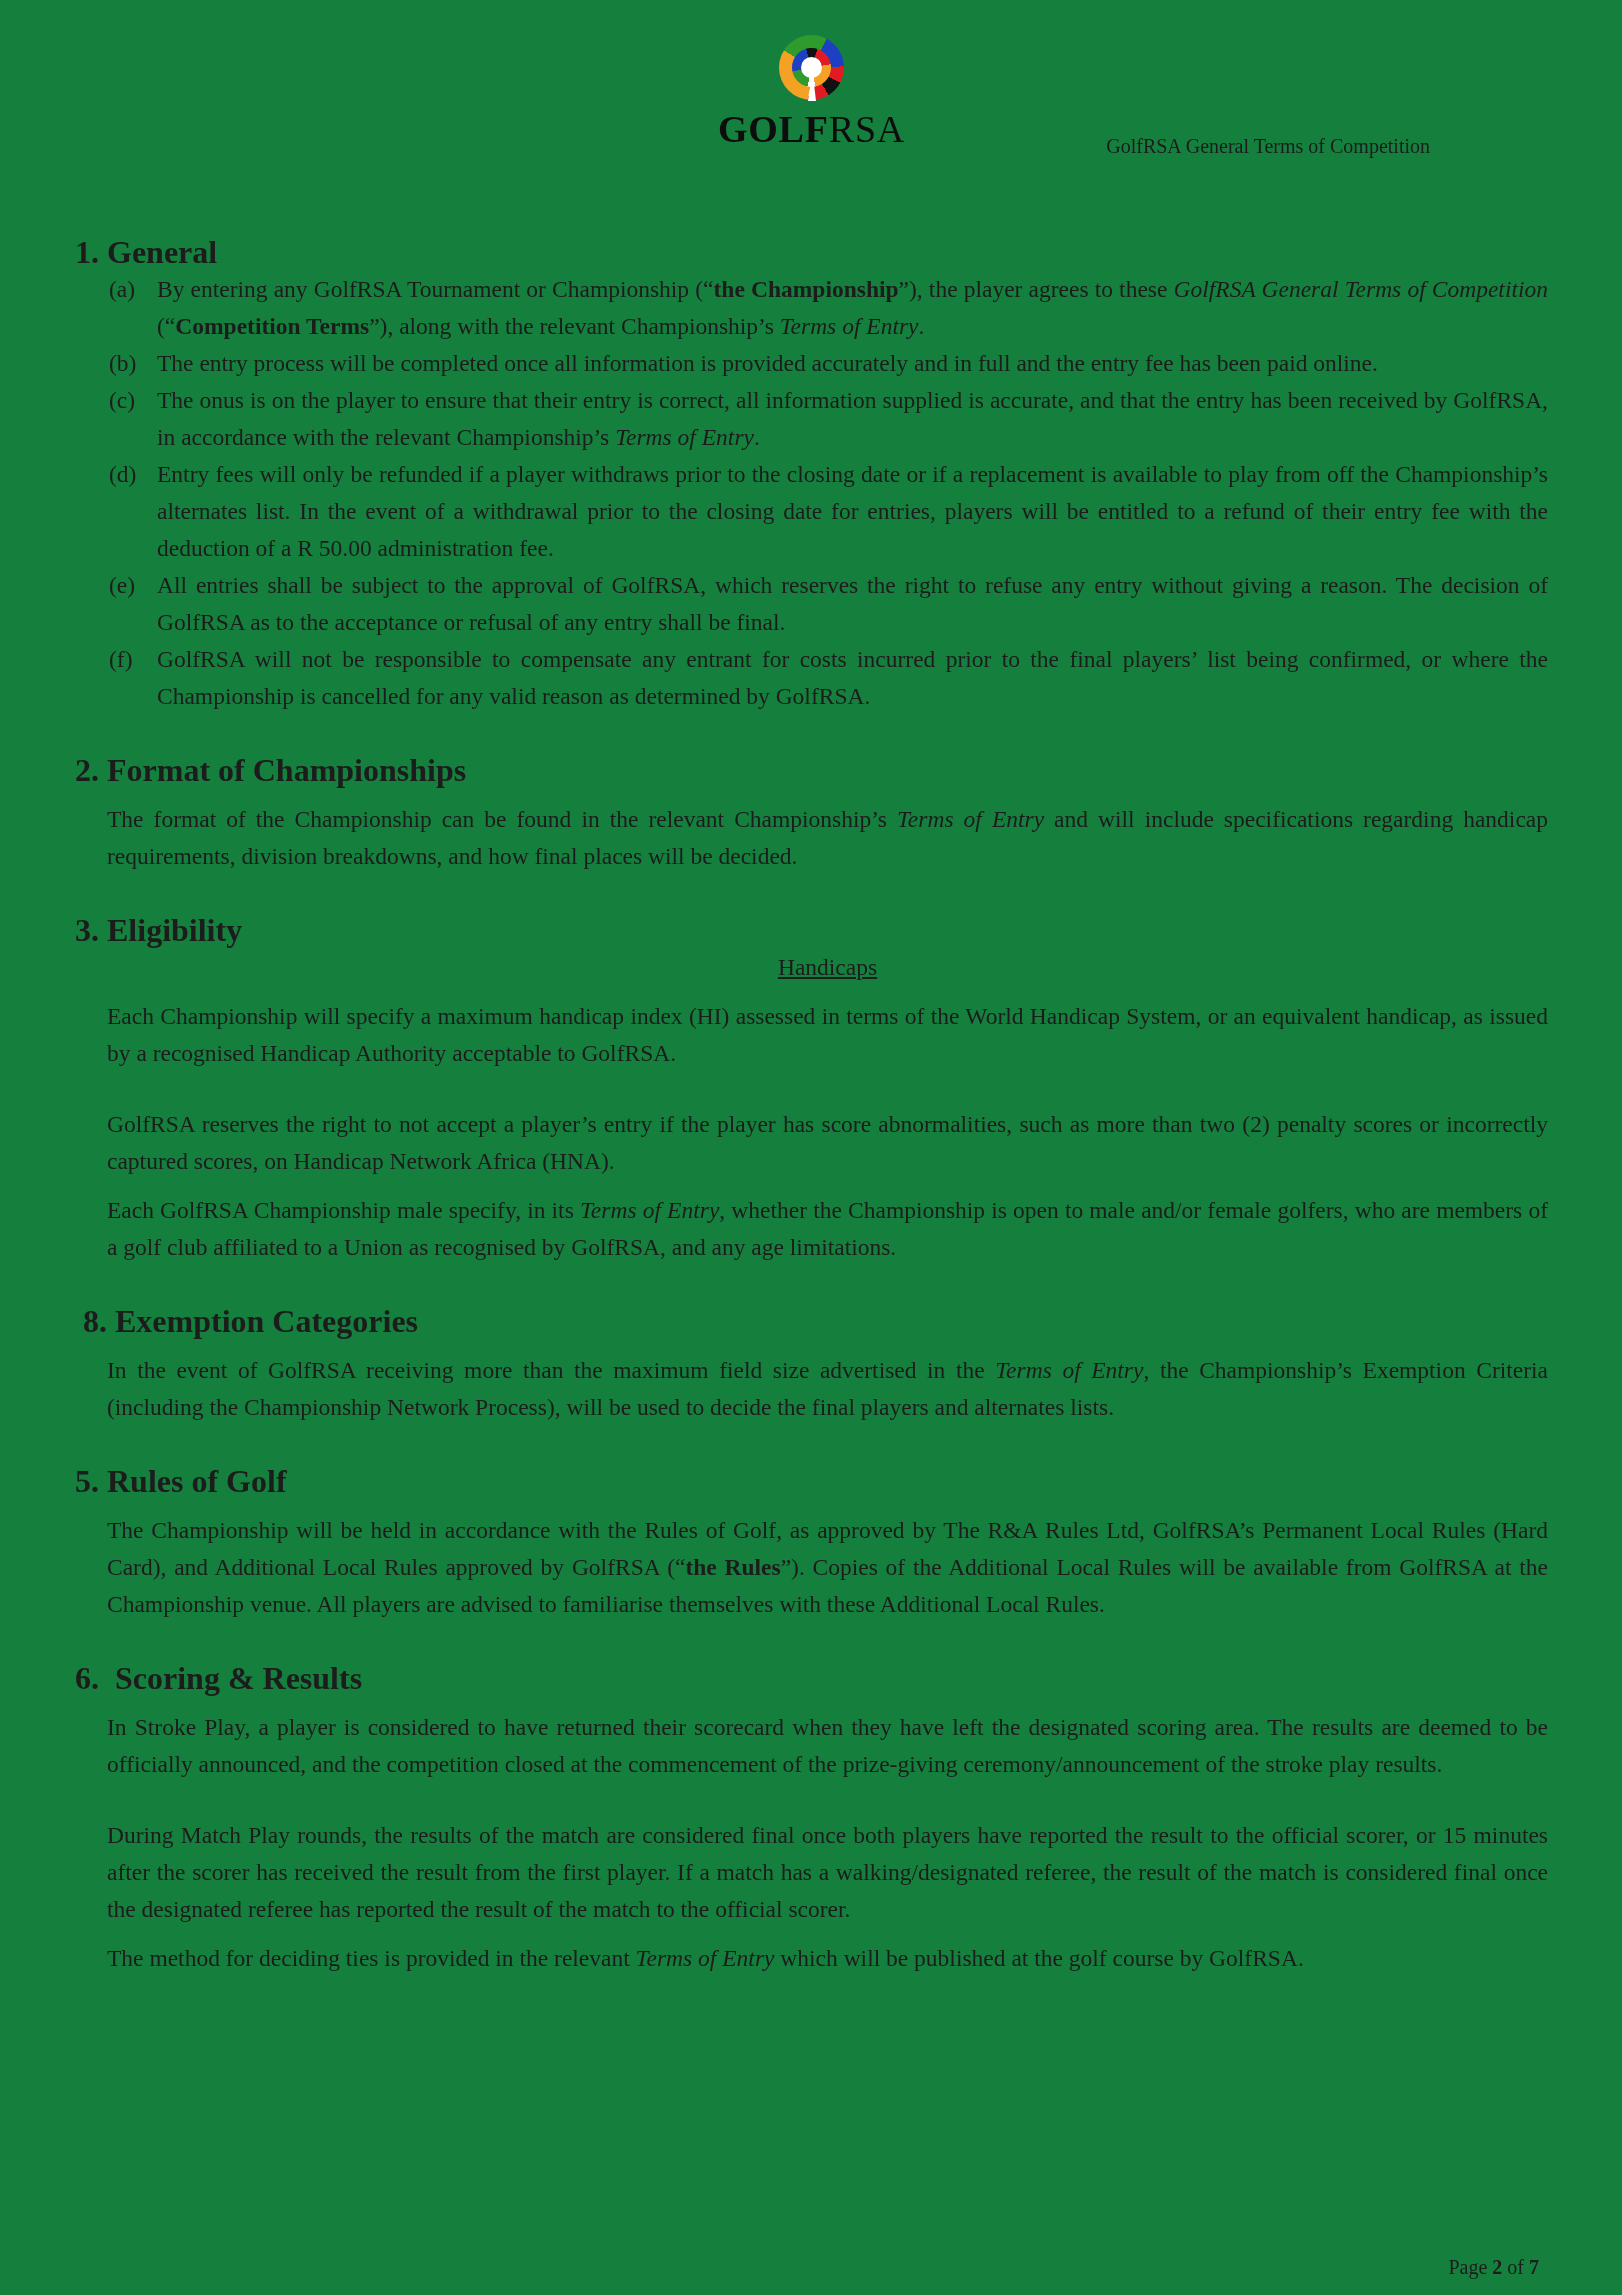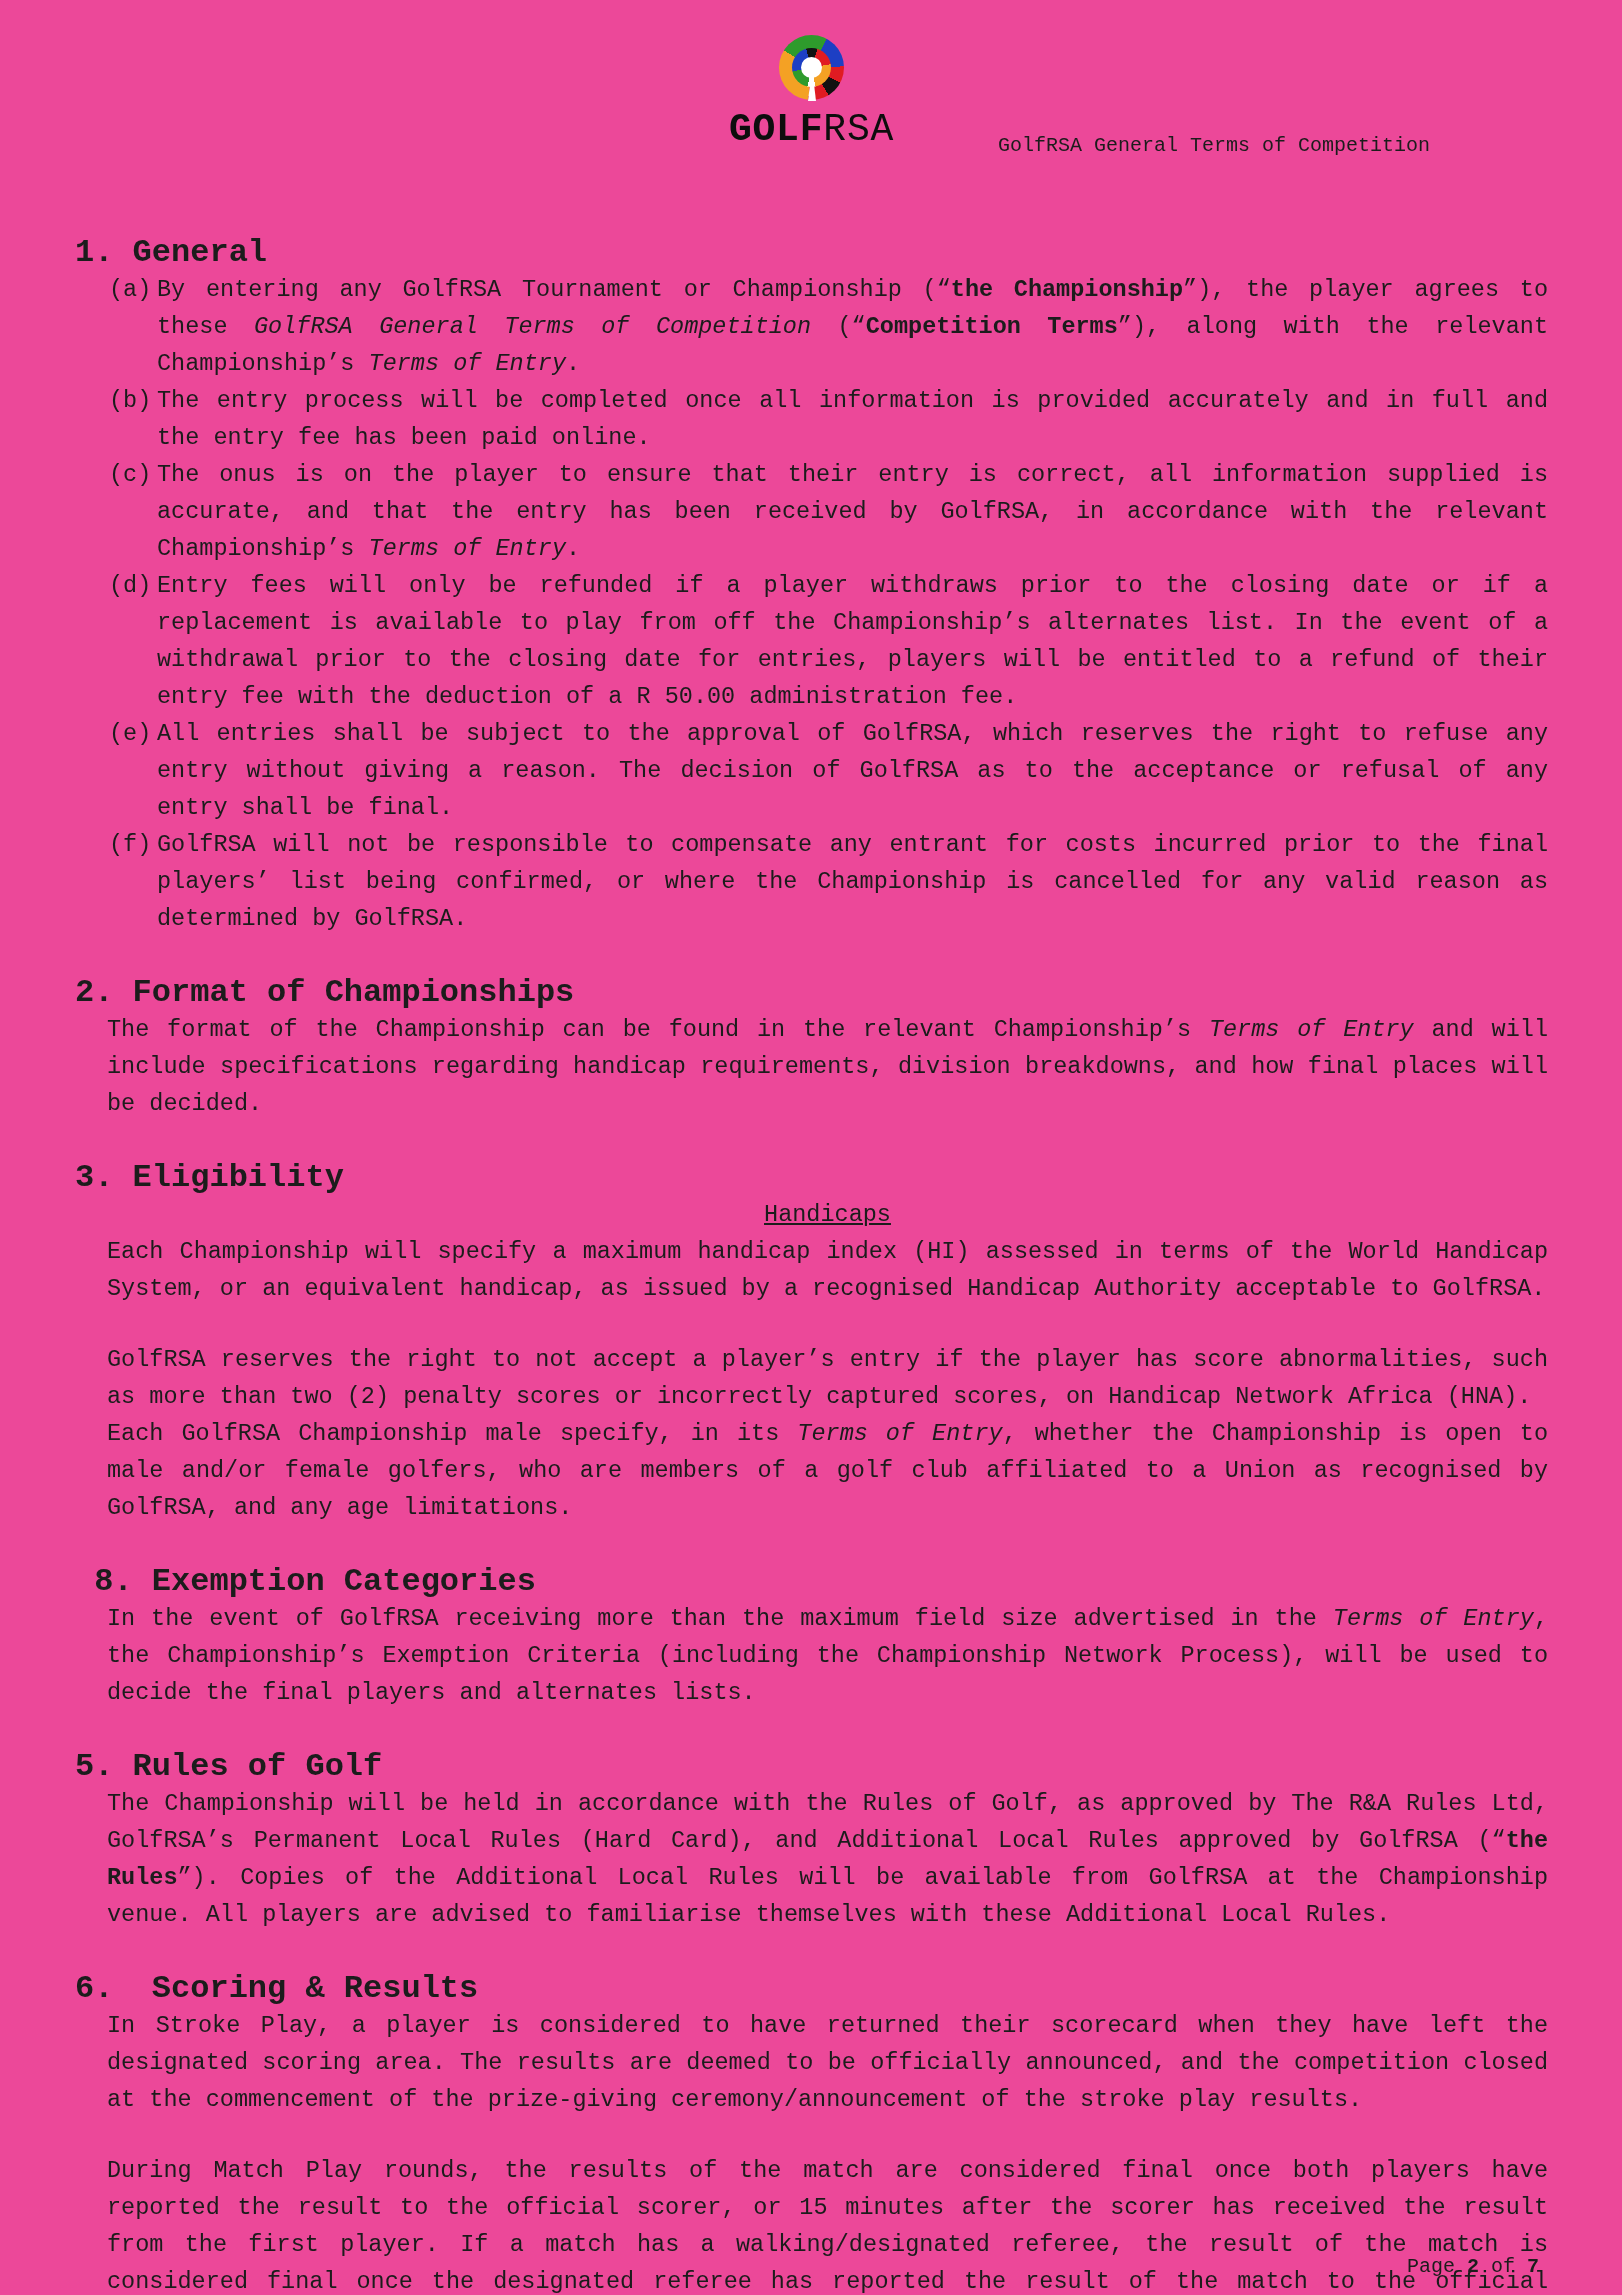--- a/index.html
+++ b/index.html
@@ -1,23 +1,23 @@
 <!DOCTYPE html>
 <html style="font-size:13px"><head>
 <meta charset="utf-8">
 <style>
   html,body{margin:0;padding:0;background:#fff;}
   .page{
     position:relative;
     width:1623px;height:2295px;
-    background:#ec4899;
+    background:#15803d;
     box-sizing:border-box;
     padding:0 75px;
     overflow:hidden;
-    font-family:Liberation Mono, monospace;
+    font-family:Liberation Serif, serif;
     color:#1c1c1c;
     font-size:23.5px;
     line-height:37px;
   }
   
   .doc-header{position:relative;height:162px;}
   .logo{width:211px;margin:0 auto;text-align:center;}
   .ring{
     position:relative;width:65px;height:65px;margin:35px auto 0;border-radius:50%;
     background:conic-gradient(from 0deg,
@@ -58,21 +58,21 @@
   
   .heading{
     font-weight:700;font-size:32px;line-height:37px;
     margin-top:37px;white-space:pre-wrap;
   }
   .heading:first-child{margin-top:37px;}
   .subheading{
     margin-left:32px;text-decoration:underline;line-height:37px;text-align:center;
   }
   .para{
-    margin:0 0 0 32px;text-align:justify;line-height:37px;
+    margin:12px 0 0 32px;text-align:justify;line-height:37px;
   }
   .li{
     position:relative;margin-left:34px;padding-left:48px;
     text-align:justify;line-height:37px;
   }
   .li .marker{position:absolute;left:0;top:0;}
   .gap{margin-top:34px;}
   .b{font-weight:700;}
   .i{font-style:italic;}
   

